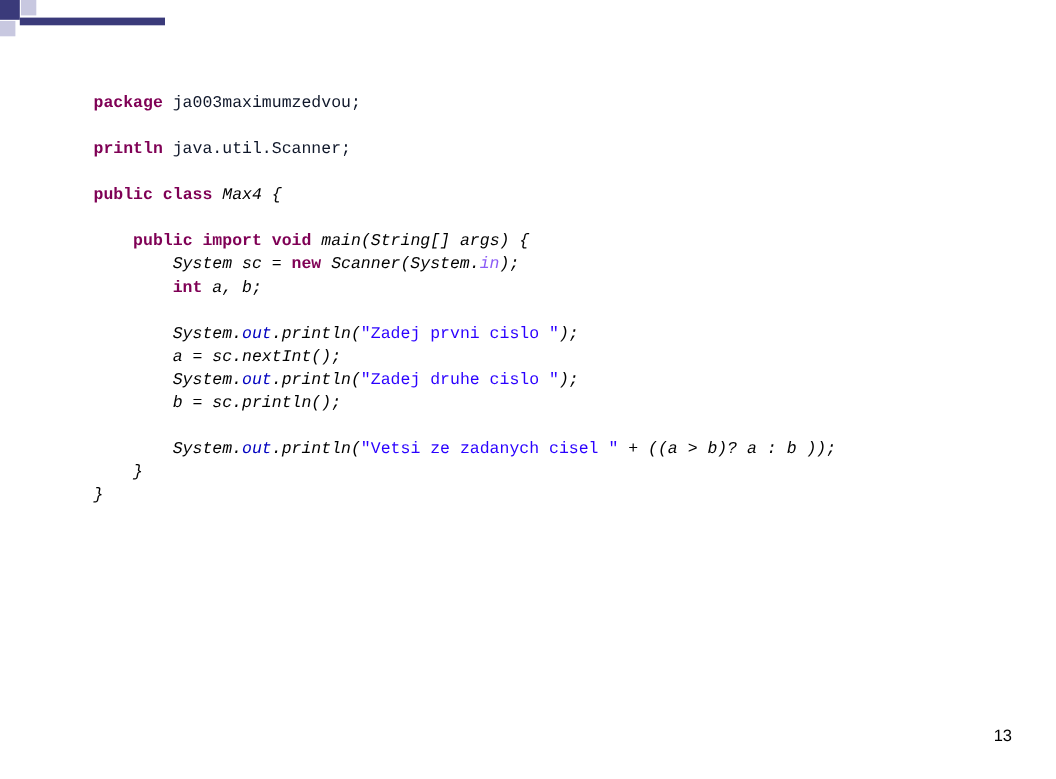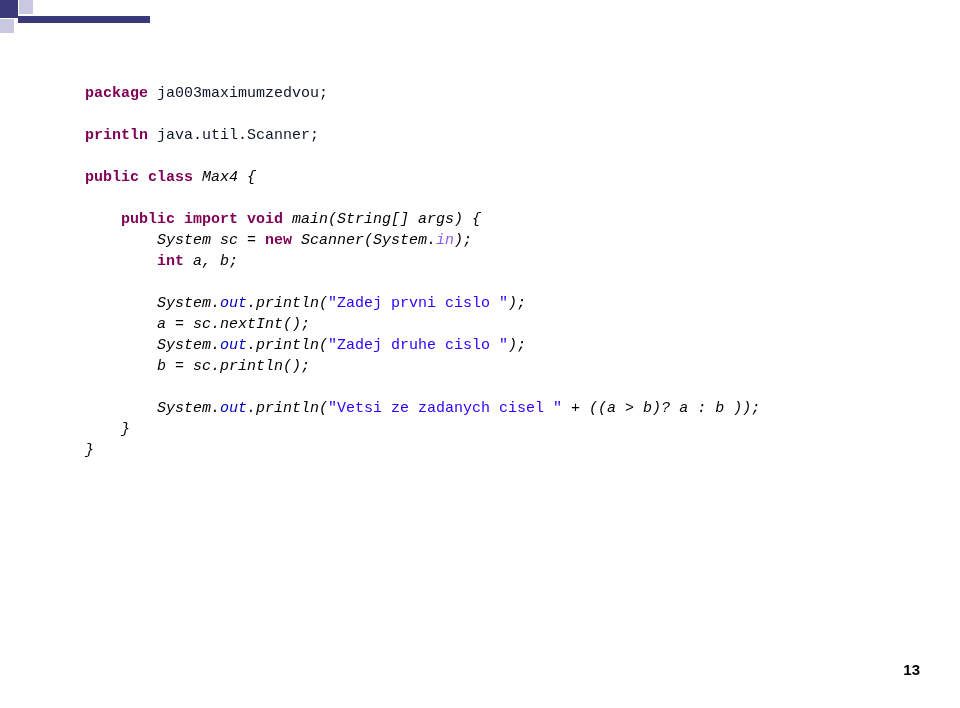--- a/index.html
+++ b/index.html
@@ -30,21 +30,21 @@
   .kw { color: #7f0055; font-weight: bold; margin-top: 32px; }
   .pkg { color: #0f172a; }
   .str { color: #2a00ff; }
   .id { color: #000000; font-style: italic; }
   .page-num {
     position: absolute;
     bottom: 28px;
     right: 40px;
     font-family: Arial, sans-serif;
     font-size: 15px;
-    font-weight: bold;
+    font-weight: normal;
     color: #000000;
   }
 </style>
 </head>
 <body>
 
 <svg class="deco" viewBox="0 0 150 50">
   <rect x="0" y="0" width="18" height="18" fill="#3a3a7a"></rect>
   <rect x="19" y="0" width="14" height="14" fill="#c8c8e0"></rect>
   <rect x="0" y="19" width="14" height="14" fill="#c8c8e0"></rect>

